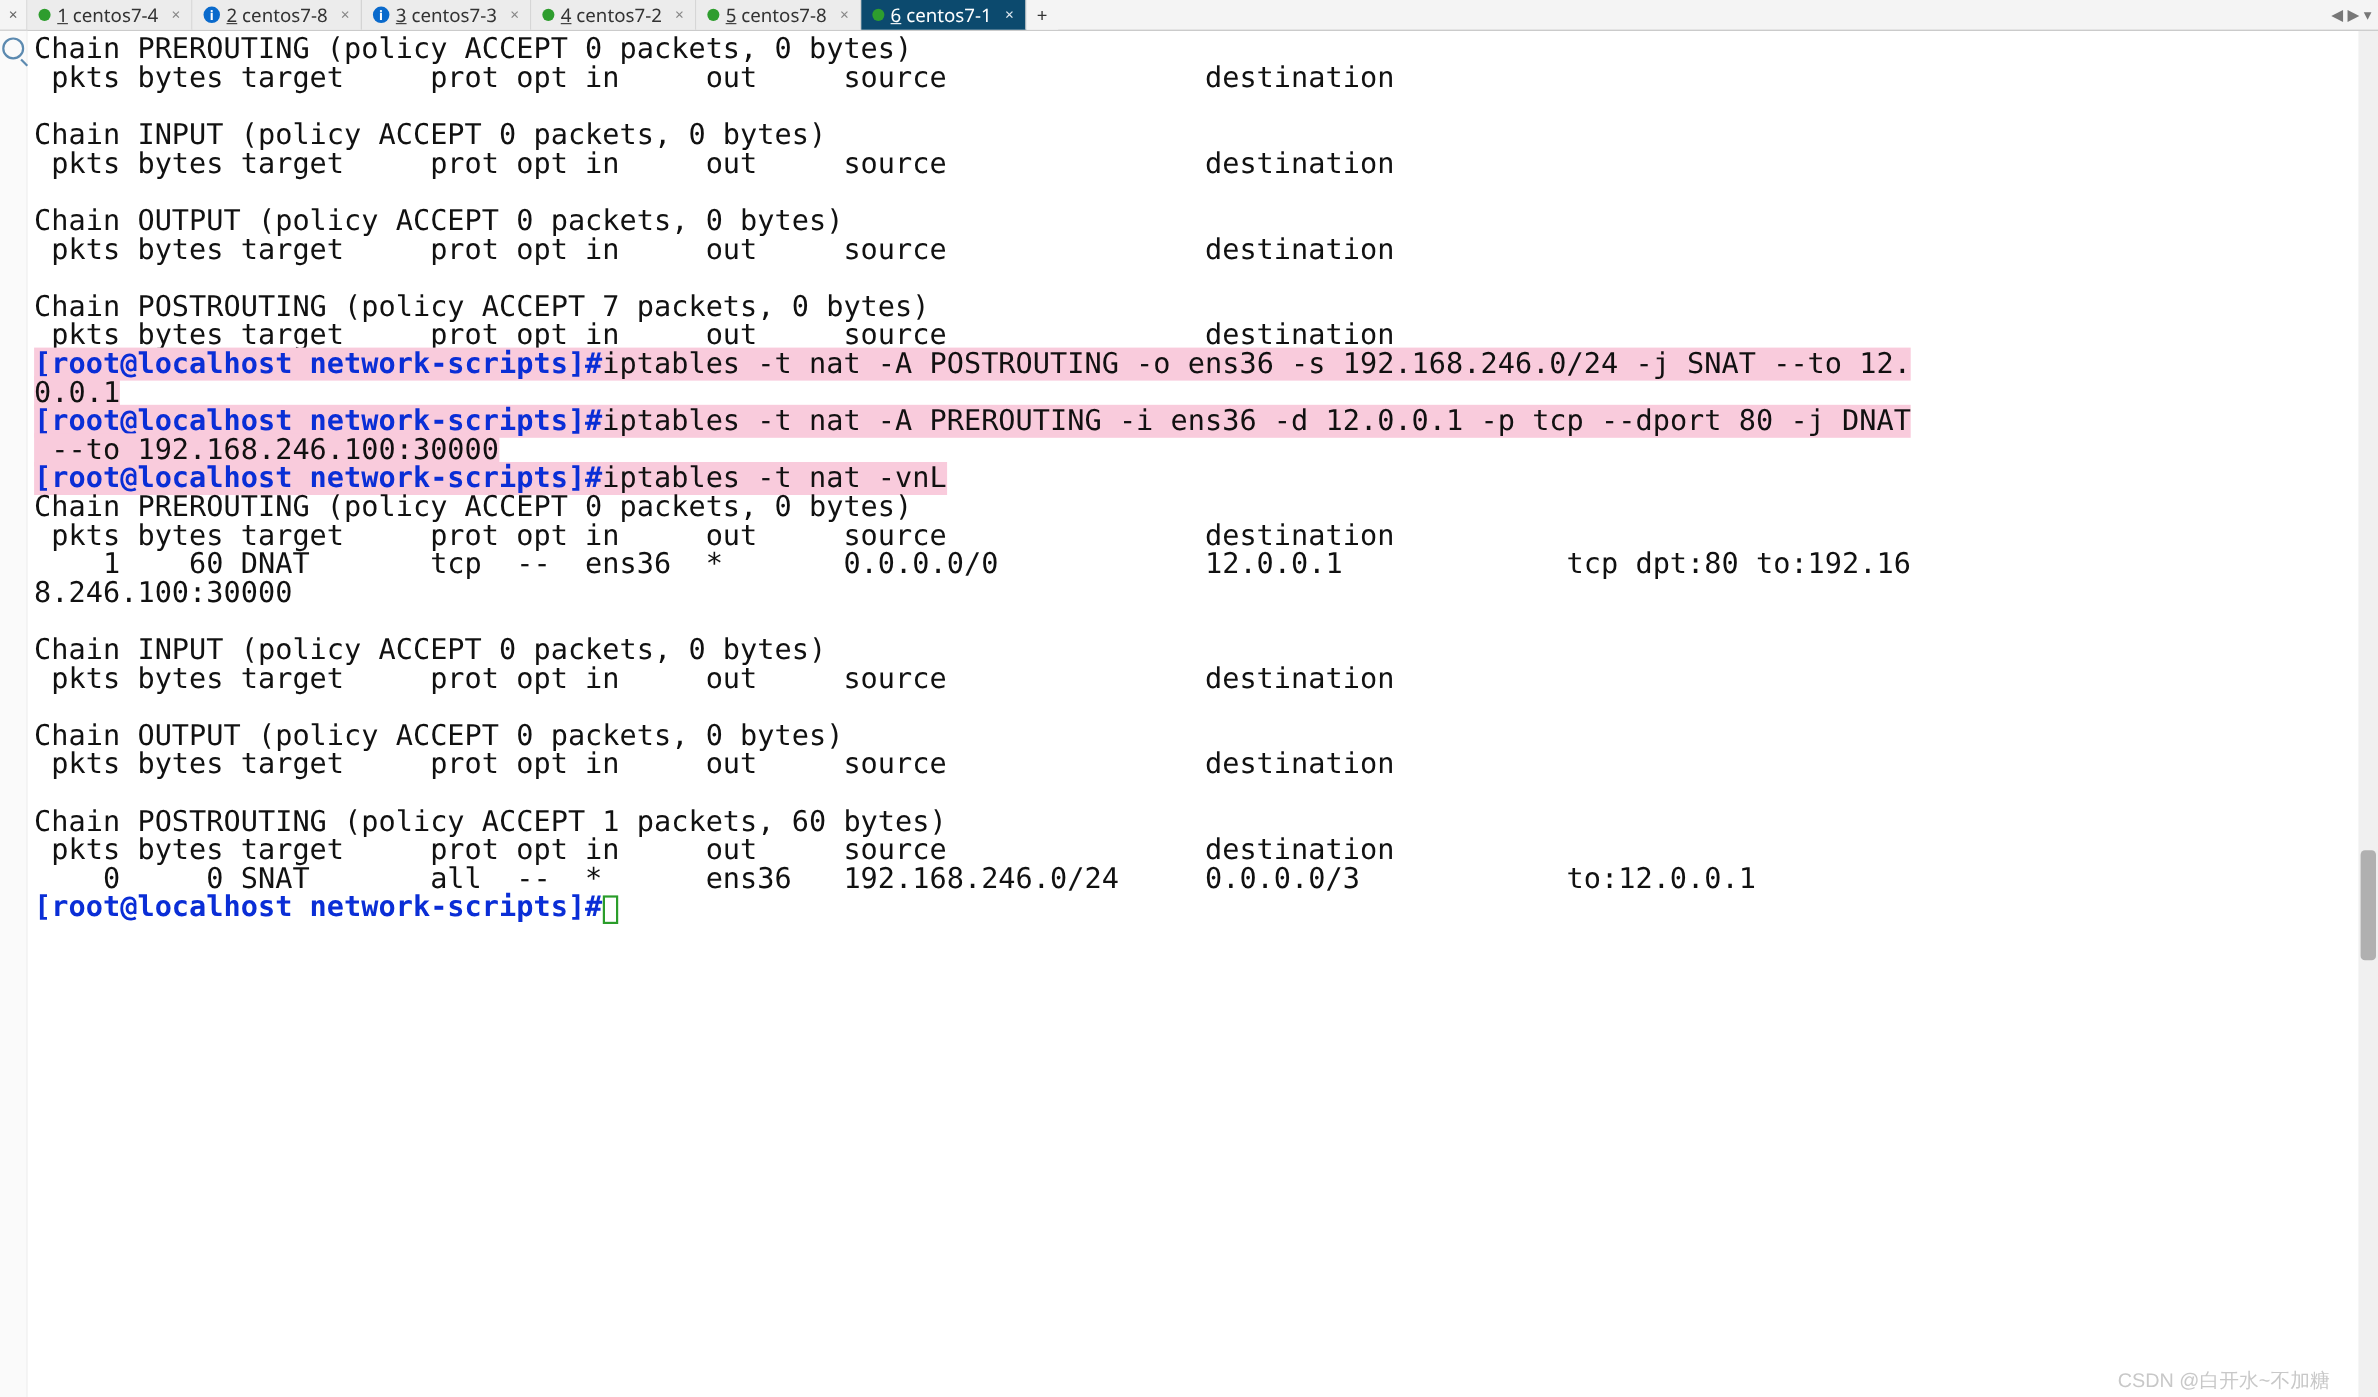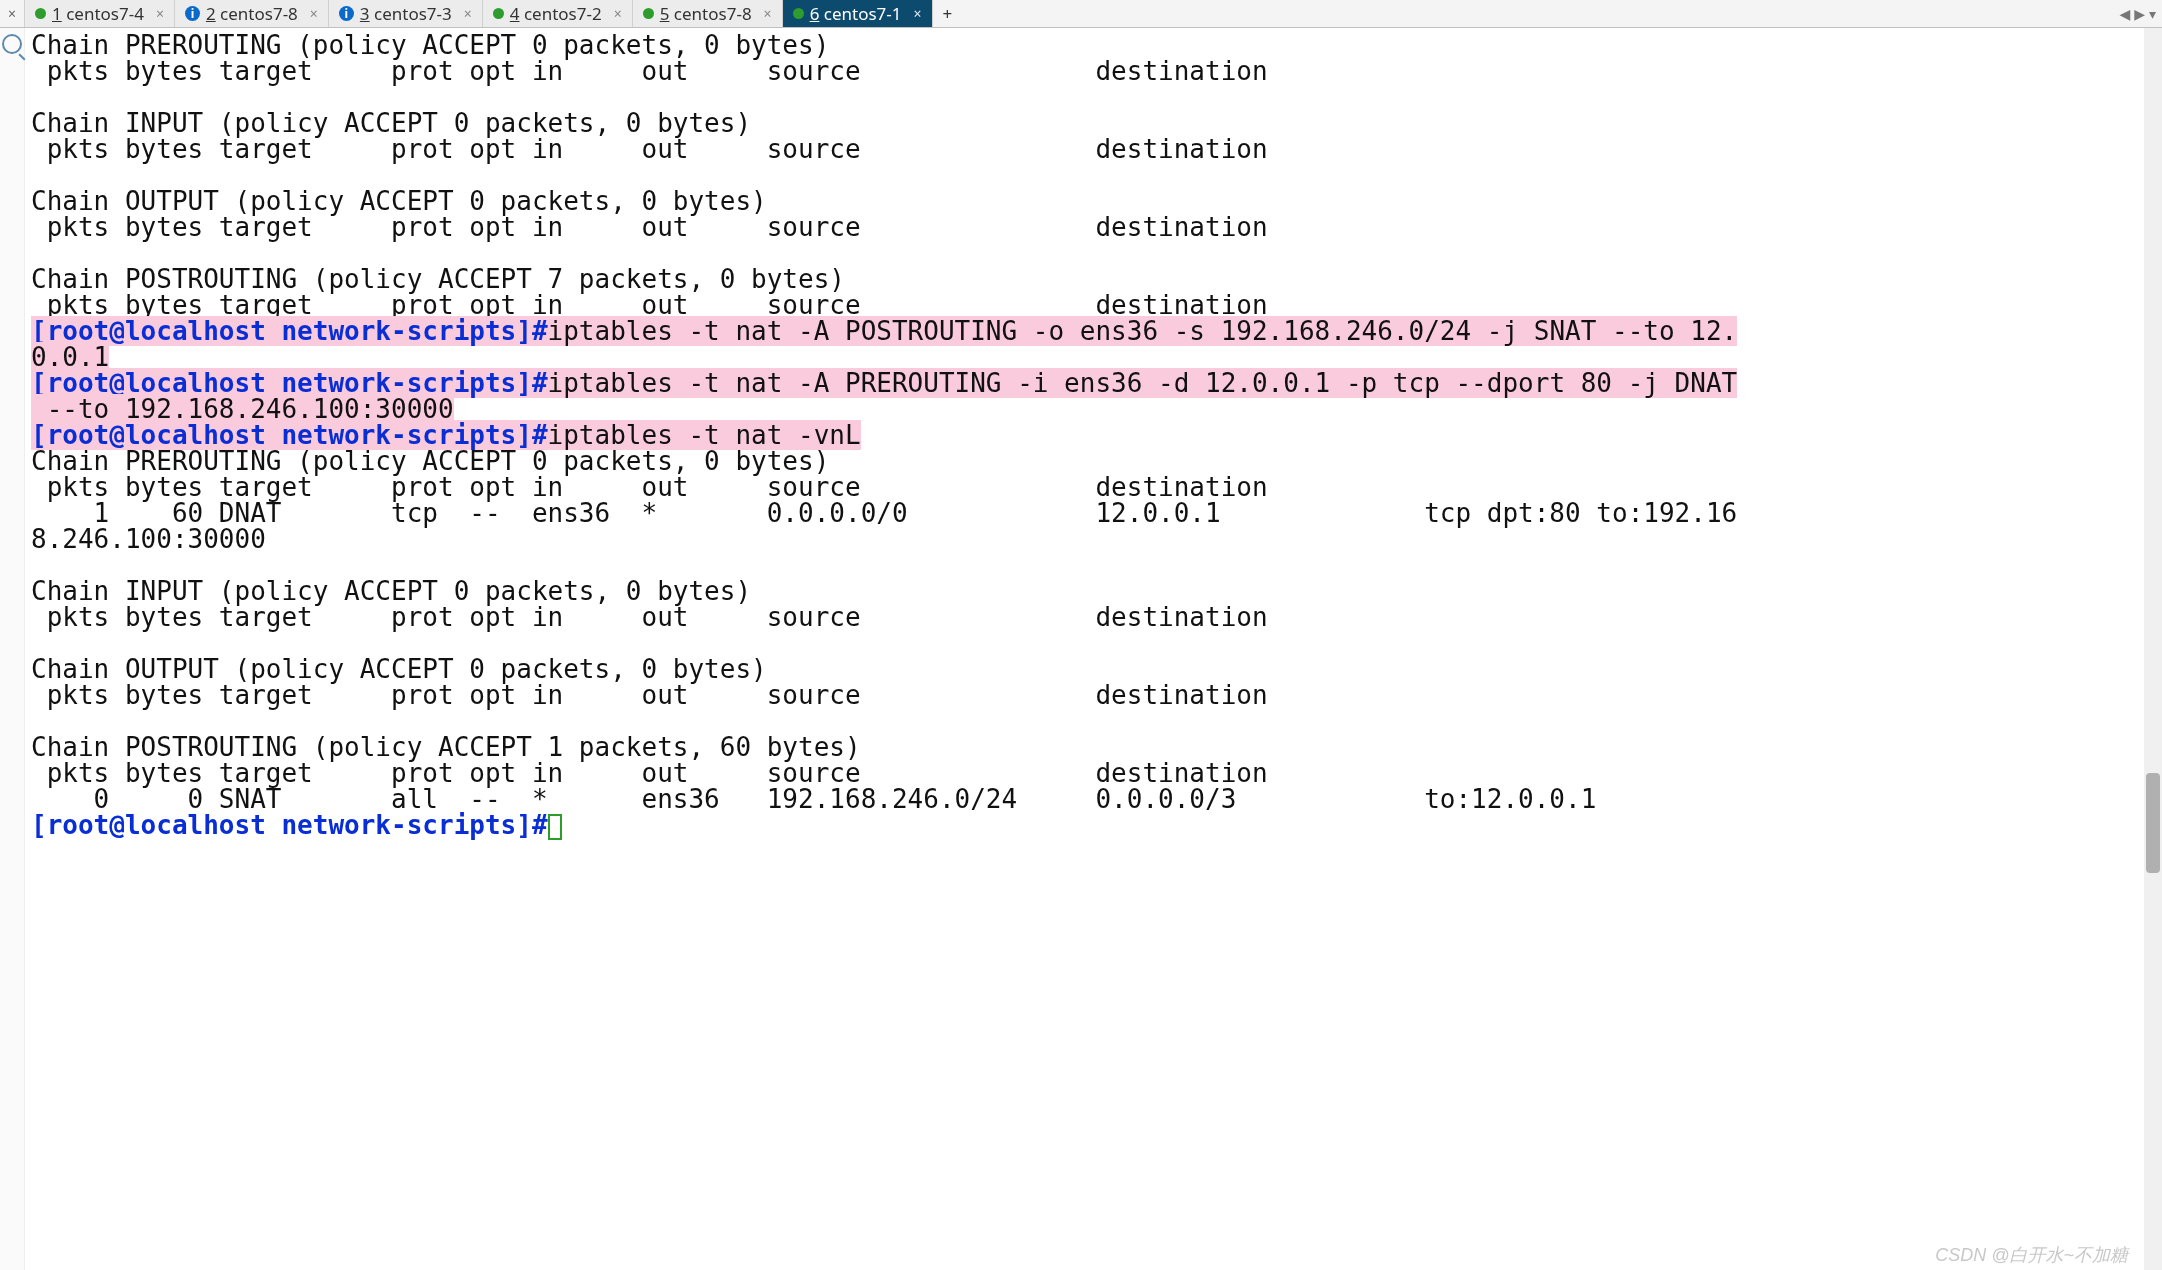--- a/index.html
+++ b/index.html
@@ -24,21 +24,21 @@
   .gutter{width:24px;background:#fafafa;padding-top:6px;display:flex;flex-direction:column;align-items:center;border-right:1px solid #eee;}
   .gutter .mag{width:16px;height:16px;border:2px solid #5c8ab0;border-radius:50%;position:relative;}
   .gutter .mag::after{content:"";position:absolute;right:-6px;bottom:-6px;width:8px;height:2px;background:#5c8ab0;transform:rotate(45deg);}
   
   .term{flex:1;padding:4px 6px 0 6px;font-size:26px;line-height:1.0;white-space:pre;color:#111;position:relative;overflow:hidden;}
   .hl{background:#f9cbdc;}
   .prm{color:#0a2ed6;font-weight:bold;text-align:center;}
   .cursor{display:inline-block;width:14px;height:26px;border:2px solid #2a9d2a;box-sizing:border-box;vertical-align:text-bottom;}
   .scrollbar{position:absolute;right:0;top:0;width:18px;height:100%;background:#f0f0f0;}
   .scrollbar .thumb{position:absolute;left:2px;right:2px;top:60%;height:100px;background:#b0b0b0;border-radius:4px;}
-  .watermark{position:absolute;right:34px;bottom:6px;color:#c8c8c8;font-family:"Segoe UI",sans-serif;font-size:18px;font-style:italic;}
+  .watermark{position:absolute;right:44px;bottom:6px;color:#c8c8c8;font-family:"Segoe UI",sans-serif;font-size:18px;}
 </style>
 </head>
 <body>
 
 <div class="tabbar">
   <div class="closeall">
       <span>×</span>
     </div>
 
   <div class="tab">

